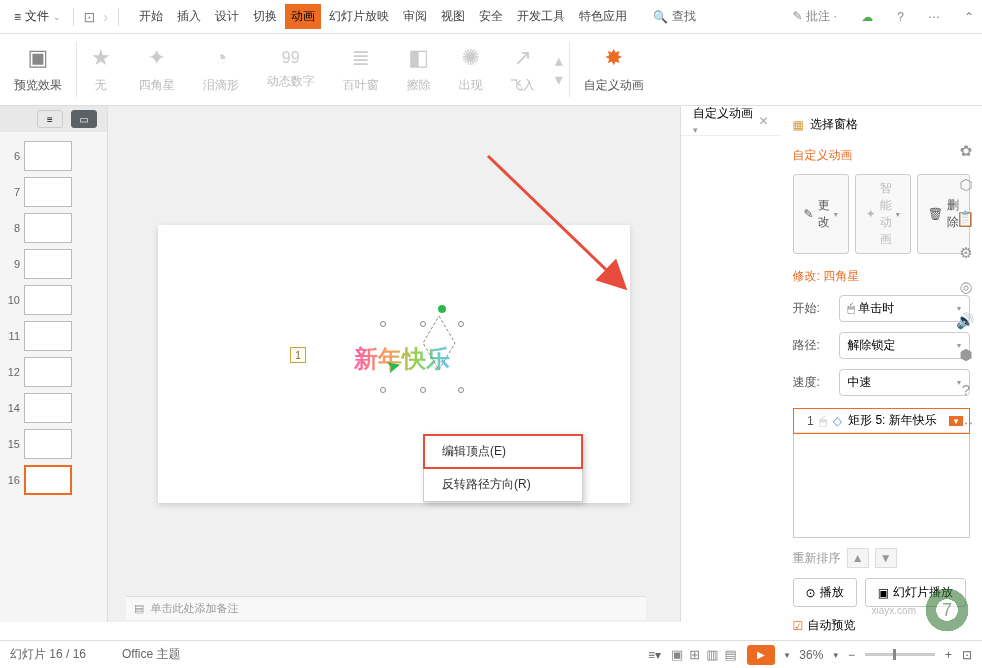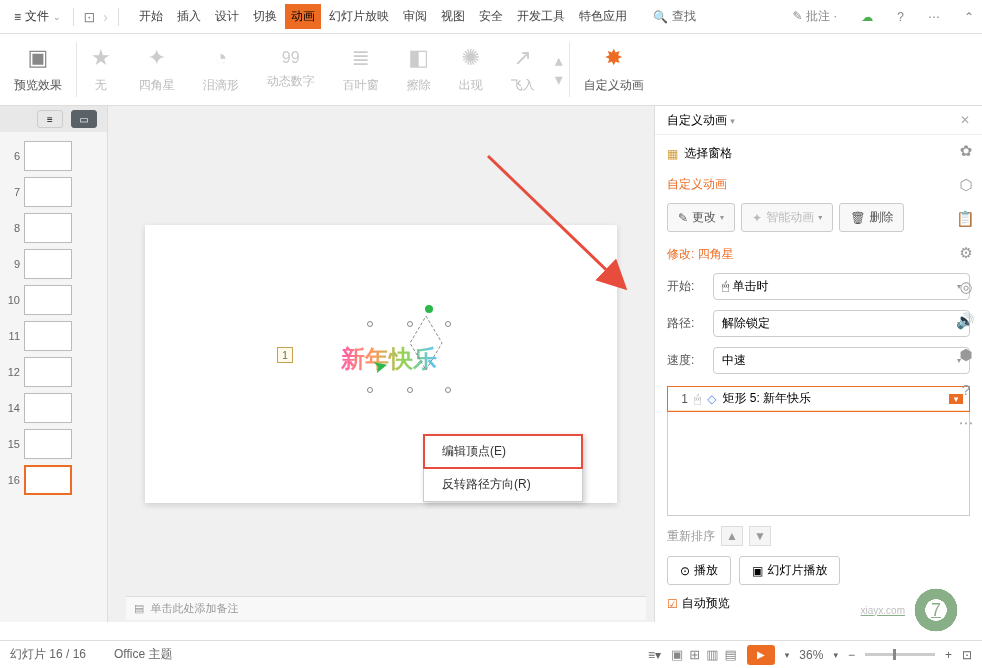--- a/index.html
+++ b/index.html
@@ -52,21 +52,21 @@
 
 
 .arrow-anno { position: absolute; left: 370px; top: 40px; pointer-events: none; }
 
 
 .ctx-menu { position: absolute; left: 315px; top: 328px; width: 160px; background: #fff; border: 1px solid #ccc; box-shadow: 2px 2px 6px rgba(0,0,0,0.2); font-size: 12px; }
 .ctx-item { padding: 8px 18px; color: #333; cursor: pointer; }
 .ctx-item.highlighted { outline: 2px solid #e74c3c; outline-offset: -1px; }
 
 
-.right-panel { width: 328px; background: #fff; border-left: 1px solid #ddd; display: flex; flex-direction: column; font-size: 12px; }
+.right-panel { width: 302px; background: #fff; border-left: 1px solid #ddd; display: flex; flex-direction: row; font-size: 12px; }
 .rp-header { height: 30px; display: flex; align-items: center; padding: 0 12px; justify-content: space-between; border-bottom: 1px solid #eee; }
 .rp-body { padding: 10px 12px; flex: 1; display: flex; flex-direction: column; gap: 10px; }
 .rp-btn-row { display: flex; gap: 6px; }
 .rp-btn { border: 1px solid #ccc; background: #f8f8f8; padding: 5px 10px; border-radius: 3px; font-size: 12px; display: flex; align-items: center; gap: 4px; color: #555; }
 .rp-btn.disabled { color: #bbb; }
 .rp-btn .caret { font-size: 8px; color: #999; }
 .rp-section-title { color: #ed6c23; font-size: 12px; margin-top: 4px; }
 .rp-field { display: flex; align-items: center; gap: 8px; }
 .rp-label { width: 38px; color: #555; }
 .rp-select { flex: 1; border: 1px solid #ccc; padding: 4px 8px; border-radius: 4px; display: flex; align-items: center; justify-content: space-between; background: #fff; }
@@ -91,21 +91,21 @@
 
 
 .statusbar { position: absolute; bottom: 0; left: 0; right: 0; height: 28px; background: #fff; border-top: 1px solid #ddd; display: flex; align-items: center; padding: 0 10px; font-size: 12px; color: #666; }
 .status-right { margin-left: auto; display: flex; align-items: center; gap: 10px; }
 .play-orange { width: 28px; height: 20px; background: #ed6c23; border-radius: 3px; display: flex; align-items: center; justify-content: center; color: #fff; font-size: 10px; }
 .zoom-slider { width: 70px; height: 3px; background: #ccc; position: relative; }
 .zoom-slider::after { content: ''; position: absolute; left: 28px; top: -4px; width: 3px; height: 11px; background: #888; }
 .view-icons { display: flex; gap: 6px; font-size: 13px; color: #888; }
 
 
-.watermark { position: absolute; right: 21px; bottom: 28px; width: 160px; height: 60px; opacity: 0.55; font-size: 10px; color: #2a6e2a; display: flex; align-items: center; justify-content: flex-end; pointer-events: none; text-decoration: underline; }
+.watermark { position: absolute; right: 10px; bottom: 28px; width: 160px; height: 60px; opacity: 0.55; font-size: 10px; color: #2a6e2a; display: flex; align-items: center; justify-content: flex-end; pointer-events: none; }
 .watermark .wm-logo { width: 50px; height: 50px; border-radius: 50%; background: radial-gradient(circle, #fff 30%, #2a6e2a 31%, #2a6e2a 60%, transparent 61%); display: flex; align-items: center; justify-content: center; font-size: 18px; color: #2a6e2a; }
 </style>
 </head>
 <body>
 
 <div class="menubar">
   <div class="menu-file">
     <span>≡</span>
     <span>文件</span>
     <span style="font-size:9px;color:#999">⌄</span>
@@ -368,21 +368,21 @@
   <span class="tool">⋯</span>
 </div>
 
 <div class="note-bar">
   <span>▤</span>
   <span>单击此处添加备注</span>
 </div>
 
 <div class="statusbar">
   <span>幻灯片 16 / 16</span>
-  <span style="margin-left:28px">Office 主题</span>
+  <span style="margin-left:36px">Office 主题</span>
   <div class="status-right">
     <span>≡▾</span>
     <div class="view-icons">
       <span>▣</span>
       <span>⊞</span>
       <span>▥</span>
       <span>▤</span>
     </div>
     <div class="play-orange">▶</div>
     <span style="font-size:9px">▾</span>

